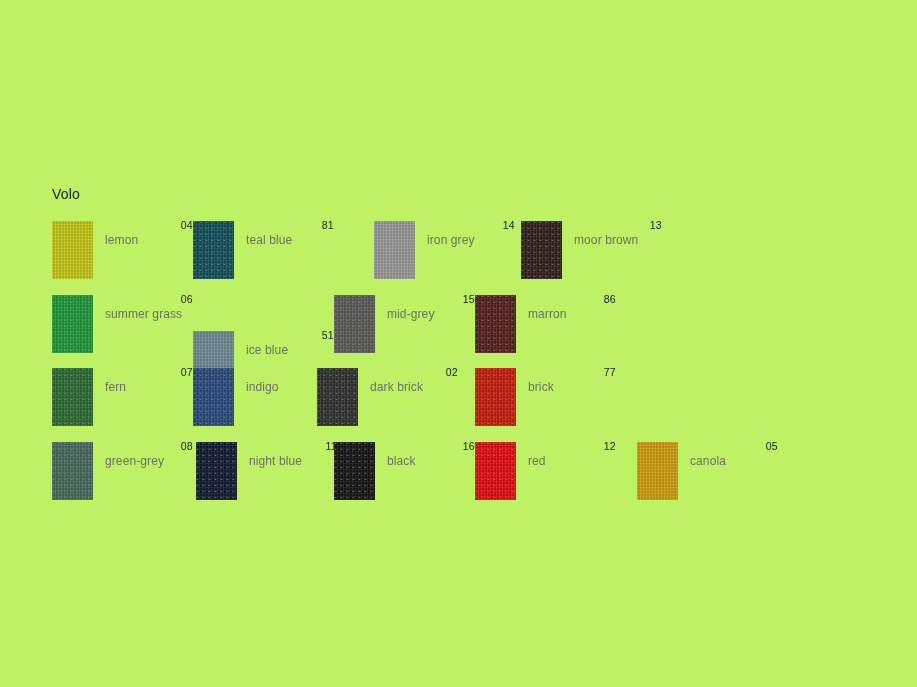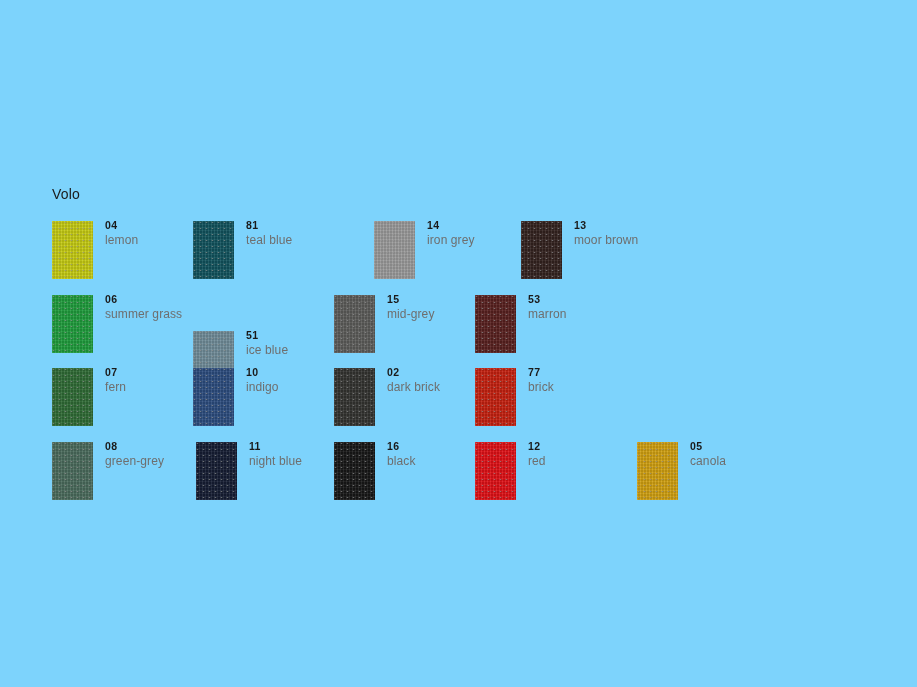--- a/index.html
+++ b/index.html
@@ -12,21 +12,21 @@
     height: 687px;
     font-family: "Liberation Sans", sans-serif;
     -webkit-font-smoothing: antialiased;
     overflow: hidden;
   }
 
   #page {
     position: relative;
     width: 917px;
     height: 687px;
-    background: #7dd3fc;
+    background: #bef264;
   }
 
   #collection-title {
     position: absolute;
     left: 52px;
     top: 186px;
     font-size: 14px;
     font-weight: 400;
     letter-spacing: 0.2px;
     color: #1a1a1a;
@@ -85,24 +85,25 @@
 
   .swatch-label {
     position: absolute;
     left: 53px;
     top: -3px;
     width: 88px;
   }
 
   .swatch-code {
     font-size: 10.5px;
-    font-weight: 700;
+    font-weight: 400;
     color: #1a1a1a;
     line-height: 15px;
     letter-spacing: 0.3px;
+    text-align: right;
   }
 
   .swatch-name {
     font-size: 12px;
     font-weight: 400;
     color: #6e6e6e;
     line-height: 15px;
     letter-spacing: 0.1px;
   }
 </style>
@@ -186,21 +187,21 @@
             <div class="swatch-code">15</div>
             <div class="swatch-name">mid-grey</div>
           </div>
         </div>
         <div class="swatch-cell" style="left: 423px;">
           <div class="swatch-chip" style="background-color: rgb(88, 32, 31);">
             <div class="weave"></div>
             <div class="weave2"></div>
           </div>
           <div class="swatch-label">
-            <div class="swatch-code">53</div>
+            <div class="swatch-code">86</div>
             <div class="swatch-name">marron</div>
           </div>
         </div>
       </div>
       <div class="swatch-row">
         <div class="swatch-cell" style="left: 0px;">
           <div class="swatch-chip" style="background-color: rgb(47, 107, 53);">
             <div class="weave"></div>
             <div class="weave2"></div>
           </div>
@@ -212,21 +213,21 @@
         <div class="swatch-cell" style="left: 141px; padding-left: 35px;">
           <div class="swatch-chip" style="background-color: rgb(44, 76, 126);">
             <div class="weave"></div>
             <div class="weave2"></div>
           </div>
           <div class="swatch-label">
             <div class="swatch-code">10</div>
             <div class="swatch-name">indigo</div>
           </div>
         </div>
-        <div class="swatch-cell" style="left: 282px;">
+        <div class="swatch-cell" style="left: 265px;">
           <div class="swatch-chip" style="background-color: rgb(51, 51, 48);">
             <div class="weave"></div>
             <div class="weave2"></div>
           </div>
           <div class="swatch-label">
             <div class="swatch-code">02</div>
             <div class="swatch-name">dark brick</div>
           </div>
         </div>
         <div class="swatch-cell" style="left: 423px;">

